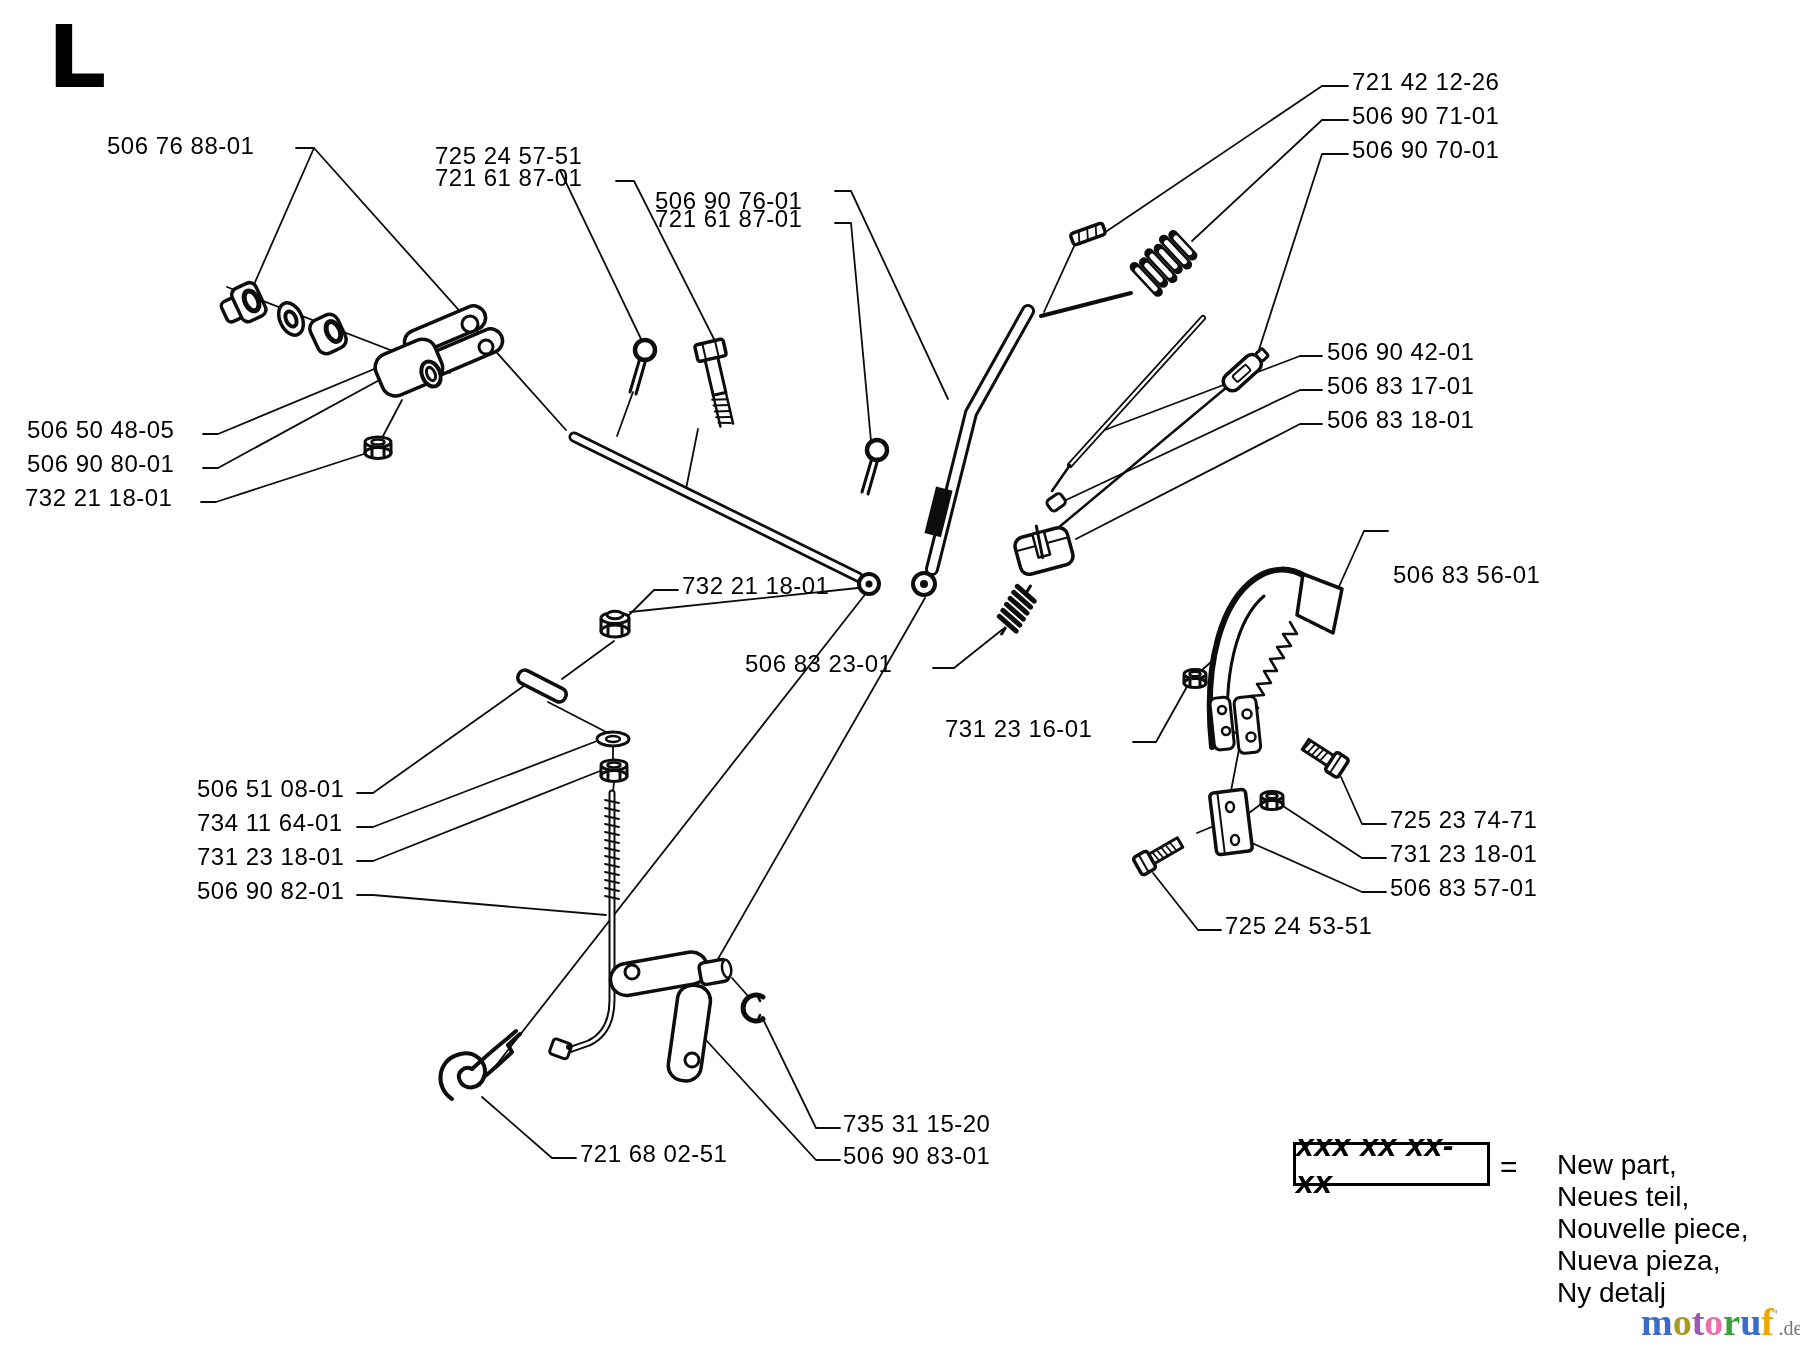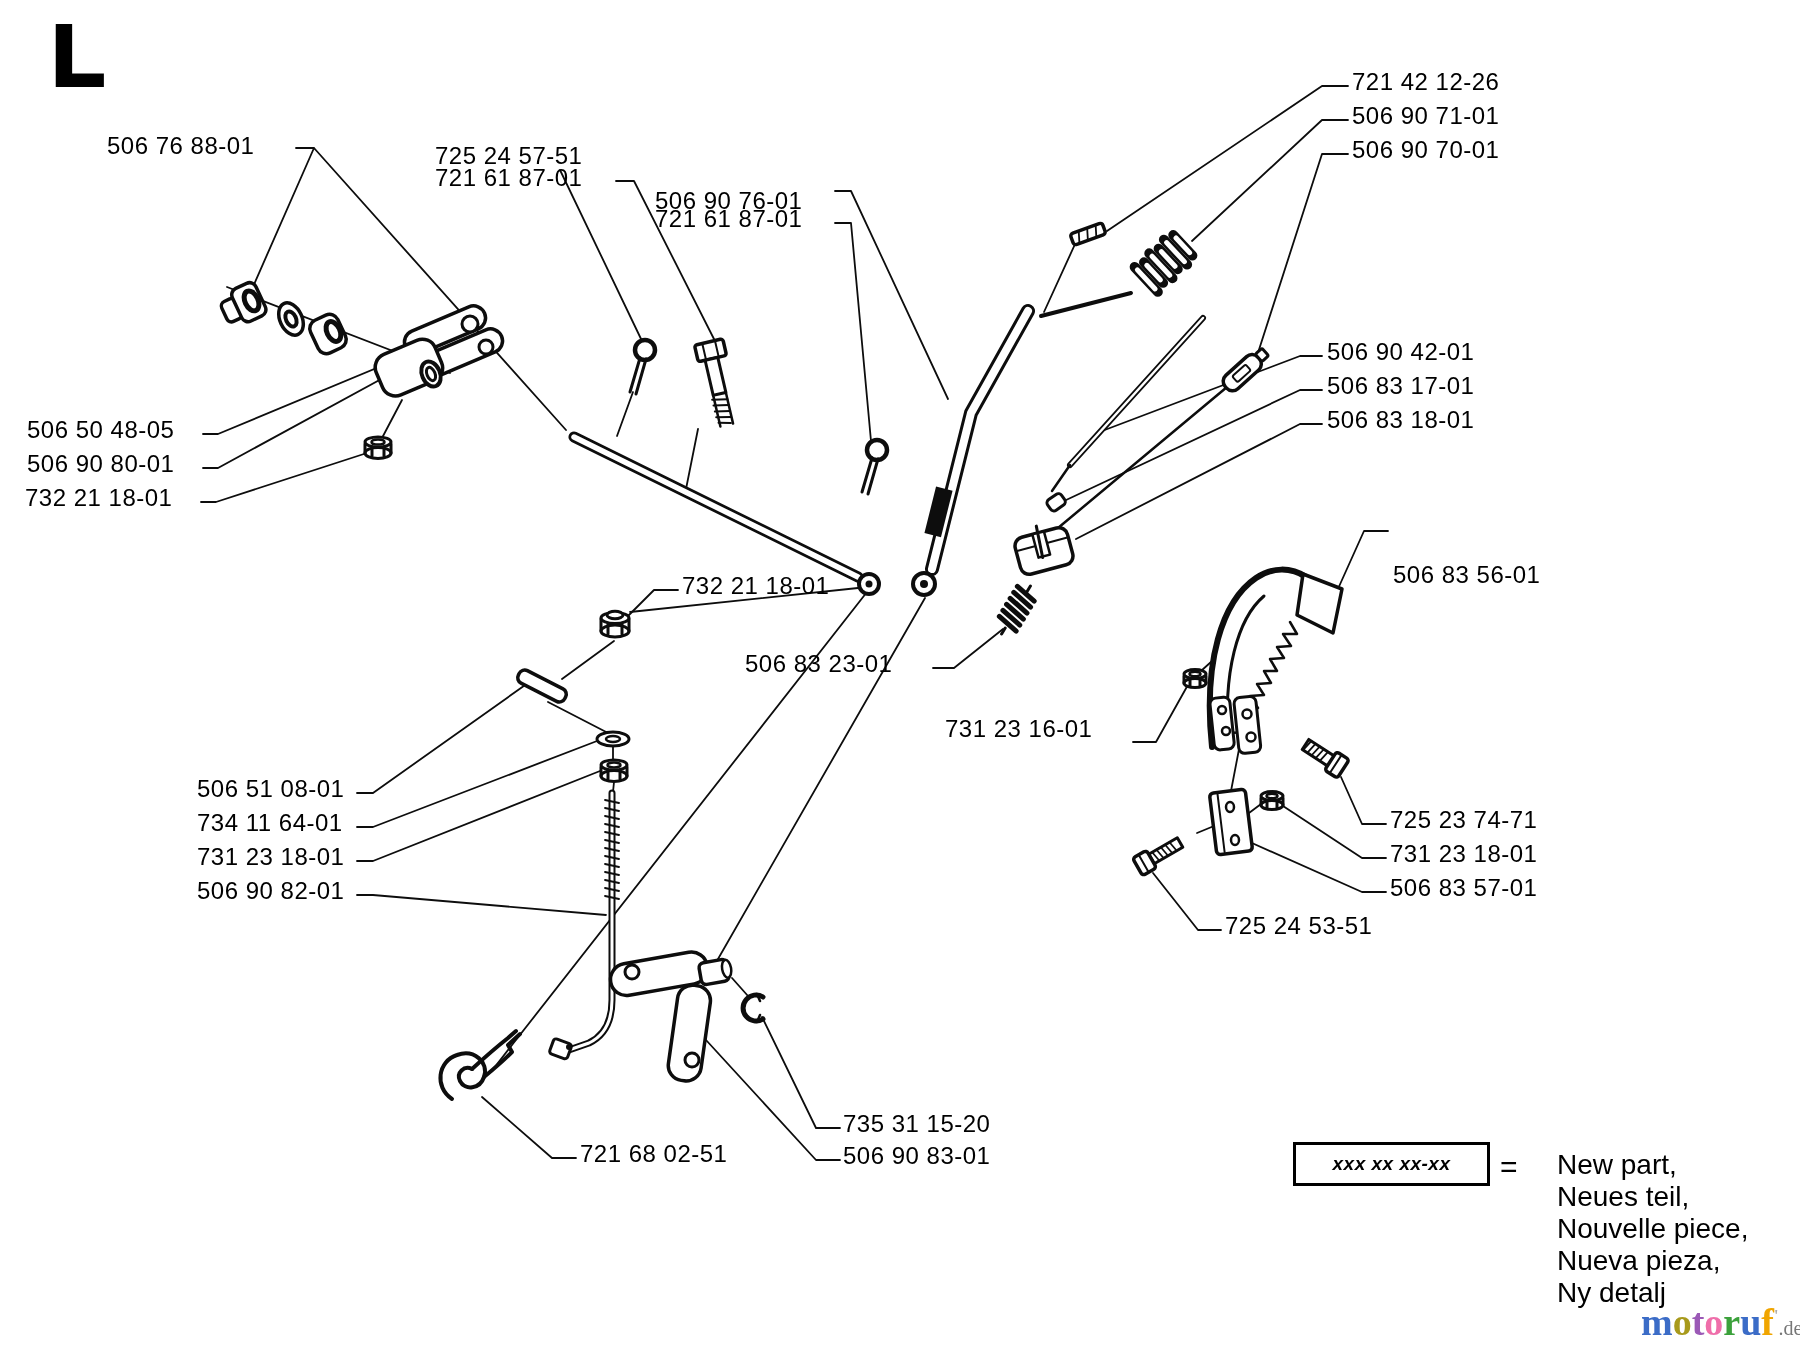--- a/index.html
+++ b/index.html
@@ -7,21 +7,21 @@
          font-family:"Liberation Sans",sans-serif;}
   #art{position:absolute;left:0;top:0;width:1800px;height:1348px;}
   .plabel{position:absolute;font-size:24px;line-height:1;color:#000;white-space:nowrap;
           font-family:"Liberation Sans",sans-serif;letter-spacing:.5px;}
   #bigletter{position:absolute;left:52px;top:6px;font-size:86px;font-weight:900;color:#000;
              -webkit-text-stroke:4px #000;font-family:"Liberation Sans",sans-serif;}
   #legend{position:absolute;left:0;top:0;width:1800px;height:1348px;pointer-events:none;}
   #legend .box{position:absolute;left:1293px;top:1142px;width:197px;height:44px;
                border:3px solid #000;box-sizing:border-box;display:flex;align-items:center;
                justify-content:center;}
-  #legend .box span{font-size:19px;font-weight:bold;font-style:italic;letter-spacing:.5px;}
+  #legend .box span{font-size:32px;font-weight:bold;font-style:italic;letter-spacing:.5px;}
   #legend .eq{position:absolute;left:1500px;top:1150px;font-size:30px;}
   #legend .ll{position:absolute;left:1557px;width:260px;font-size:28px;line-height:1;}
   #brand{position:absolute;left:1641px;top:1303px;font-family:"Liberation Serif",serif;
          font-weight:700;font-size:38px;line-height:1;white-space:nowrap;}
   #brand .de{font-size:20px;color:#777;font-weight:400;}
   #brand .ap{font-size:16px;color:#aaa;vertical-align:14px;}
 </style>
 </head>
 <body>
 

